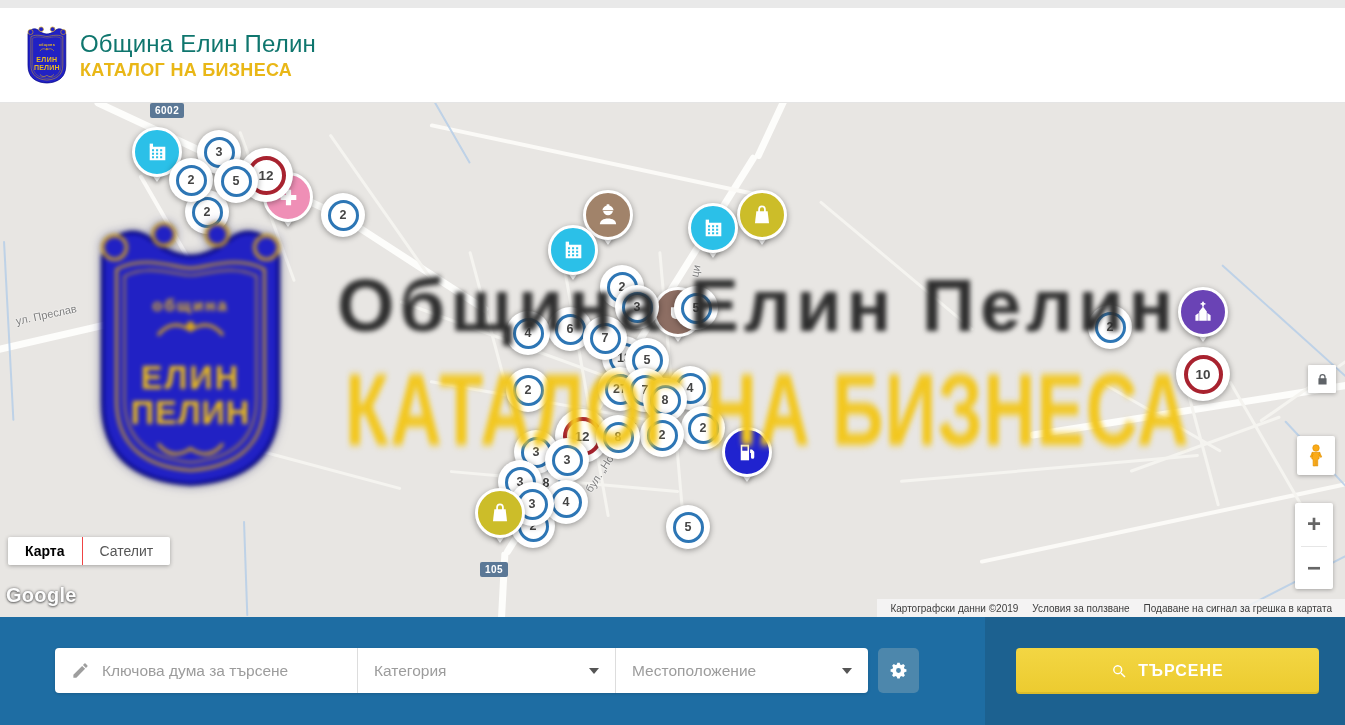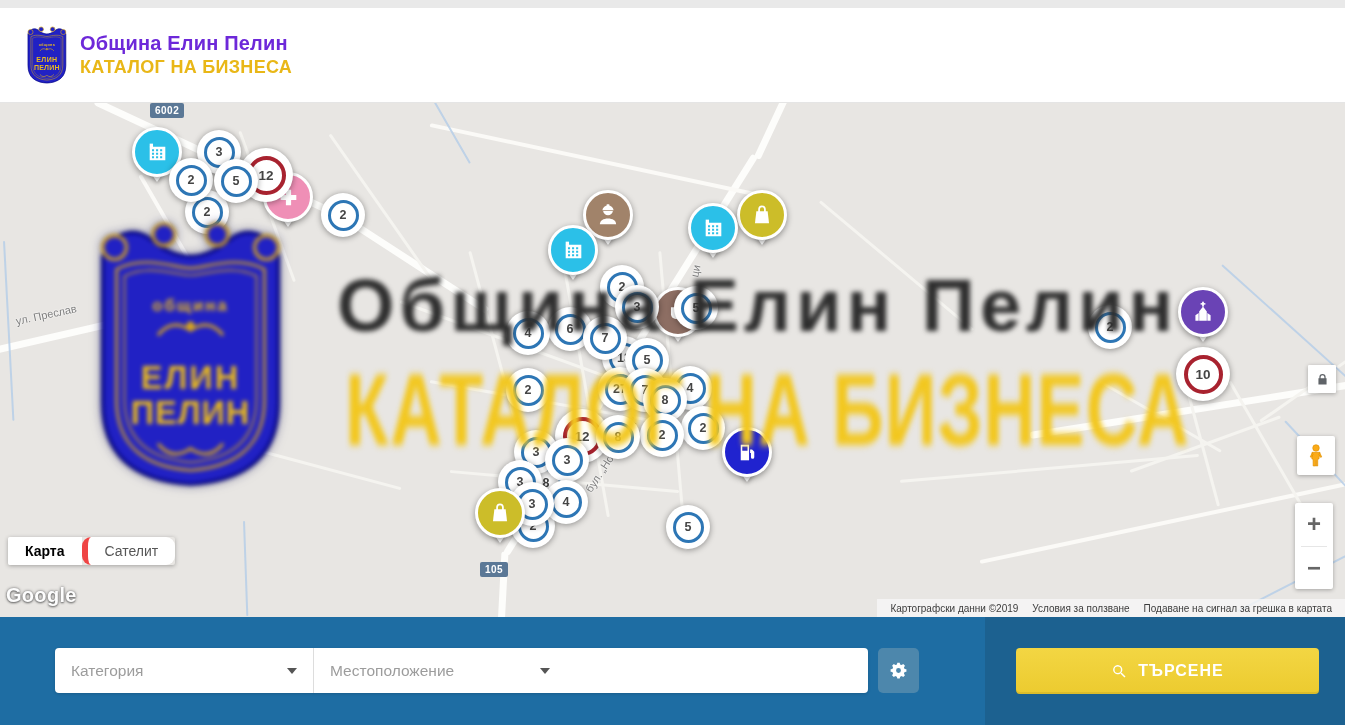--- a/index.html
+++ b/index.html
@@ -5,21 +5,21 @@
   * { box-sizing: border-box; margin: 0; padding: 0; }
   html,body { width:1345px; height:725px; overflow:hidden; }
   body { font-family:"Liberation Sans", sans-serif; background:#fff; position:relative; }
 
   
   .top-strip { height:8px; background:#e9e9e9; }
   header { height:95px; background:#fff; display:flex; align-items:center; padding:0 25px 0 24px; border-bottom:1px solid #e5e5e5; position:relative; z-index:30; }
   .logo-wrap { display:flex; align-items:center; }
   .logo-shield-sm { width:46px; height:60px; display:block; }
   .title-block { margin-left:10px; }
-  .site-title { font-size:20px; font-weight:bold; color:#6d28d9; letter-spacing:.2px; }
+  .site-title { font-size:24px; font-weight:normal; color:#0f766e; letter-spacing:.2px; }
   .site-subtitle { font-size:18px; font-weight:bold; color:#e9b717; margin-top:2px; letter-spacing:.3px; }
   nav { margin-left:auto; display:flex; gap:33px; padding-top:8px; }
   .nav-item { font-size:14.5px; font-weight:bold; color:#2f2f2f; letter-spacing:-.2px; cursor:pointer; white-space:nowrap; }
 
   
   .map { position:absolute; top:103px; left:0; width:1345px; height:514px; background:#e8e6e3; overflow:hidden; cursor:default; }
   .line { position:absolute; transform-origin:0 50%; border-radius:3px; }
   .road   { height:7px;  background:#fdfdfb; }
   .road-m { height:4px;  background:#fbfaf7; }
   .road-t { height:2.5px;background:#f5f4f0; }
@@ -51,21 +51,21 @@
   .wm-title { left:337px; top:166px; font-size:74px; font-weight:bold; color:#2e2e2e; letter-spacing:5px;
               white-space:nowrap; line-height:1; filter:blur(2.6px); }
   .wm-subtitle { left:345px; top:255px; font-size:72px; font-weight:bold; color:#f2c71f; letter-spacing:1px;
               white-space:nowrap; line-height:1; transform:scaleY(1.42); transform-origin:top left; filter:blur(2.6px); }
 
   
   .maptype { position:absolute; left:8px; top:434px; display:flex; border-radius:2px; overflow:hidden;
              box-shadow:0 1px 4px rgba(0,0,0,.3); z-index:12; }
   .maptype-btn { height:28px; padding:0 17px; background:#fff; border:none; font-family:inherit; font-size:14px; color:#565656; cursor:pointer; }
   .maptype-btn.active { font-weight:bold; color:#000; }
-  .maptype-btn + .maptype-btn { border-left:6px solid #ef4444;border-radius:9px; }
+  .maptype-btn + .maptype-btn { border-left:1px solid #ef4444; }
 
   .lock-btn { position:absolute; left:1308px; top:262px; width:28px; height:28px; background:#fff; border:none;
               border-radius:1px; box-shadow:0 1px 4px rgba(0,0,0,.3); display:flex; align-items:center; justify-content:center; cursor:pointer; z-index:12; }
   .pegman-btn { position:absolute; left:1297px; top:333px; width:38px; height:39px; background:#fff; border:none;
               border-radius:2px; box-shadow:0 1px 4px rgba(0,0,0,.3); display:flex; align-items:center; justify-content:center; cursor:grab; z-index:12; }
   .zoomctl { position:absolute; left:1295px; top:400px; width:38px; height:86px; background:#fff;
               border-radius:2px; box-shadow:0 1px 4px rgba(0,0,0,.3); display:flex; flex-direction:column; z-index:12; }
   .zoom-btn { flex:1; border:none; background:none; font-size:24px; font-weight:bold; color:#666; cursor:pointer; line-height:1; font-family:inherit; }
   .zoom-divider { height:1px; background:#e6e6e6; margin:0 6px; }
 
@@ -418,20 +418,26 @@
     <span>Картографски данни ©2019</span>
     <span class="attr-link">Условия за ползване</span>
     <span class="attr-link">Подаване на сигнал за грешка в картата</span>
   </div>
 </div>
 
 <div class="searchbar">
   <div class="right-panel"></div>
 
   <div class="fields">
+    <div class="field field-keyword">
+      <svg width="19" height="19" viewBox="0 0 24 24">
+          <path fill="#9e9e9e" d="M3 17.25V21h3.75L17.81 9.94l-3.75-3.75L3 17.25zM20.71 7.04a1 1 0 0 0 0-1.41l-2.34-2.34a1 1 0 0 0-1.41 0l-1.83 1.83 3.75 3.75 1.83-1.83z"></path>
+        </svg>
+      <input type="text" placeholder="Ключова дума за търсене" style="">
+    </div>
     <div class="field field-select field-category">
       <span class="select-value">Категория</span>
       <span class="caret"></span>
     </div>
     <div class="field field-select field-location">
       <span class="select-value">Местоположение</span>
       <span class="caret"></span>
     </div>
   </div>
 

